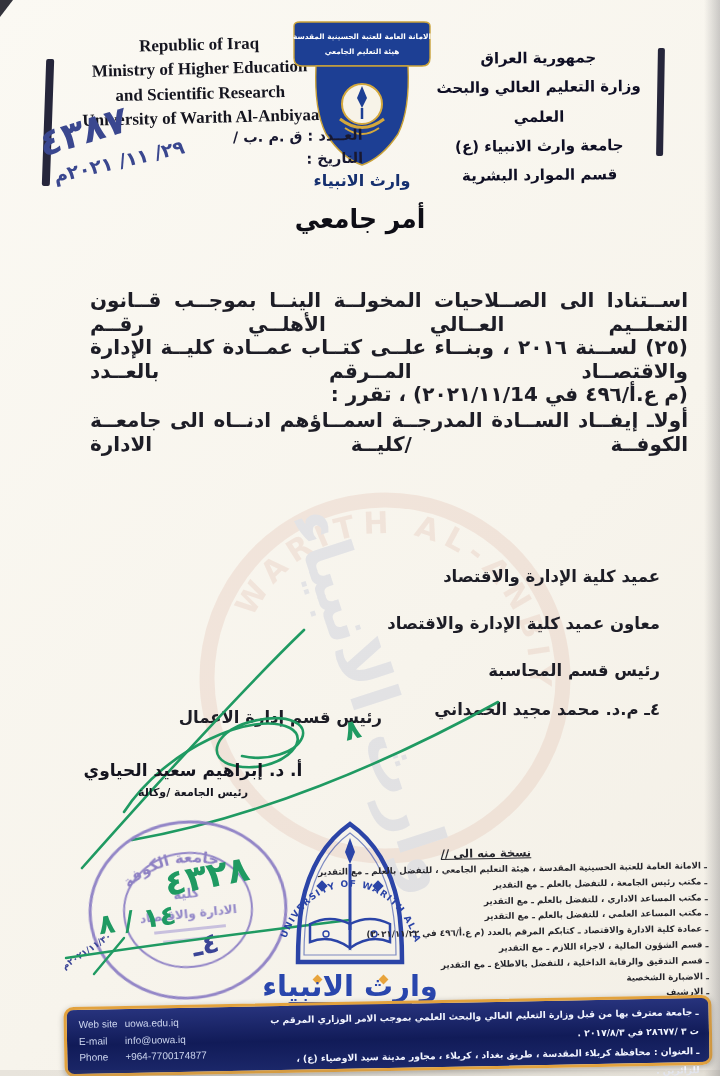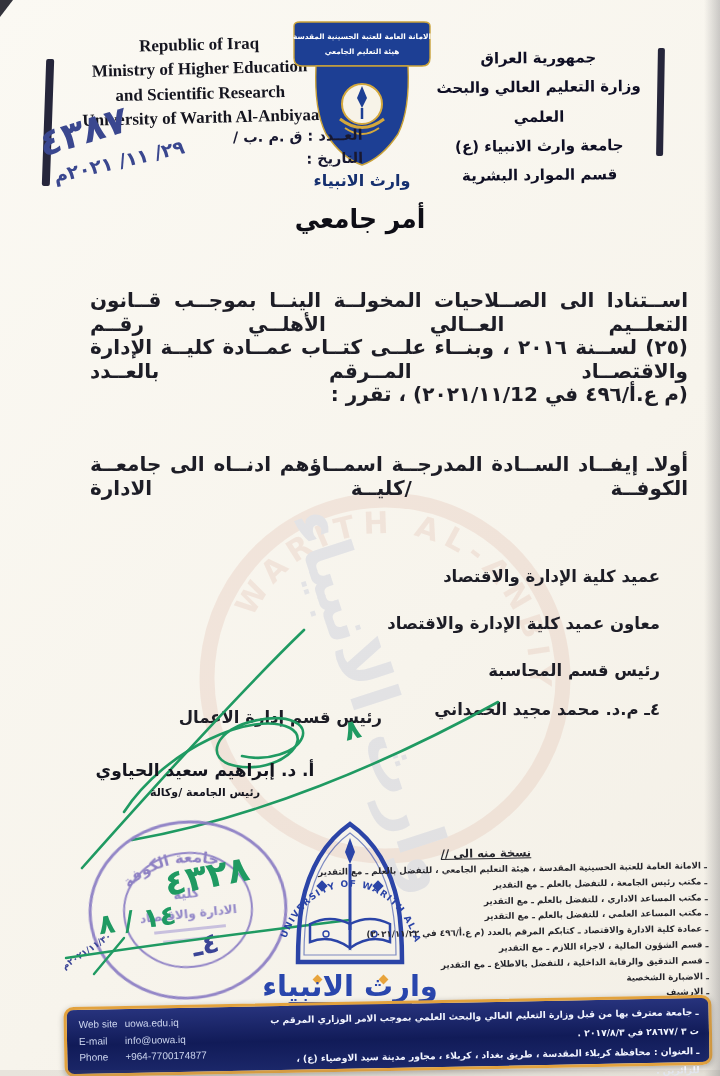--- a/index.html
+++ b/index.html
@@ -35,21 +35,21 @@
     font-size:20px;margin-left:28px;}
   .para .ln{height:47px;}
   .jl{text-align:justify;text-align-last:justify;}
   .rl{text-align:right;}
   .list{left:62px;top:556px;width:598px;direction:rtl;font-weight:bold;
     font-size:16.5px;color:#1d1d26;}
   .lrow{display:flex;margin-bottom:13px;line-height:26px;}
   .dname{width:278px;}
   .drole{flex:1;margin-top:8px;}
   
-  .sig-name{left:72px;top:760px;width:266px;text-align:center;direction:rtl;color:#15151f;}
+  .sig-name{left:60px;top:760px;width:266px;text-align:center;direction:rtl;color:#15151f;}
   .sig-name .n1{font-size:17px;font-weight:bold;}
   .sig-name .n2{font-size:11px;font-weight:bold;margin-top:6px;}
   .green{color:#1f9a62;font-weight:bold;}
   .hw-eight{left:344px;top:714px;font-size:27px;transform:rotate(-14deg);}
   
   .stamp{left:82px;top:814px;width:212px;height:192px;transform:rotate(-6deg);opacity:.92;}
   .hw-stampnum{left:164px;top:856px;font-size:35px;letter-spacing:5px;transform:rotate(-11deg);}
   .hw-stampmarks{left:98px;top:904px;font-size:27px;transform:rotate(-8deg);}
   .hw-four{left:192px;top:928px;font-size:28px;color:#3b4496;font-weight:bold;transform:rotate(-12deg);}
   .hw-stampdate{left:58px;top:946px;font-size:9px;color:#3b4496;font-weight:bold;transform:rotate(-34deg);}
@@ -125,24 +125,24 @@
     <div class="mrow">التاريخ :</div>
   </div>
   <div class="abs hand hw-num">٤٣٨٧</div>
   <div class="abs hand hw-date">م٢٠٢١ /١١ /٢٩</div>
 
   <div class="abs doc-title">أمر جامعي</div>
 
   <div class="abs para" style="top:288px;">
     <div class="ln jl">اســتنادا الى الصــلاحيات المخولــة الينــا بموجــب قــانون التعلــيم العــالي الأهلــي رقــم</div>
     <div class="ln jl">(٢٥) لســنة ٢٠١٦ ، وبنــاء علــى كتــاب عمــادة كليــة الإدارة والاقتصــاد المــرقم بالعــدد</div>
-    <div class="ln rl">(م ع.أ/٤٩٦ في ٢٠٢١/١١/12) ، تقرر :</div>
-  </div>
-
-  <div class="abs para" style="top:452px;">
+    <div class="ln rl">(م ع.أ/٤٩٦ في ٢٠٢١/١١/14) ، تقرر :</div>
+  </div>
+
+  <div class="abs para" style="top:408px;">
     <div class="ln jl">أولاـ إيفــاد الســادة المدرجــة اسمــاؤهم ادنــاه الى جامعــة الكوفــة /كليــة الادارة</div>
   </div>
 
   <div class="abs list">
     <div class="lrow">
       <div class="drole">عميد كلية الإدارة والاقتصاد</div>
     </div>
     <div class="lrow">
       <div class="drole">معاون عميد كلية الإدارة والاقتصاد</div>
     </div>

